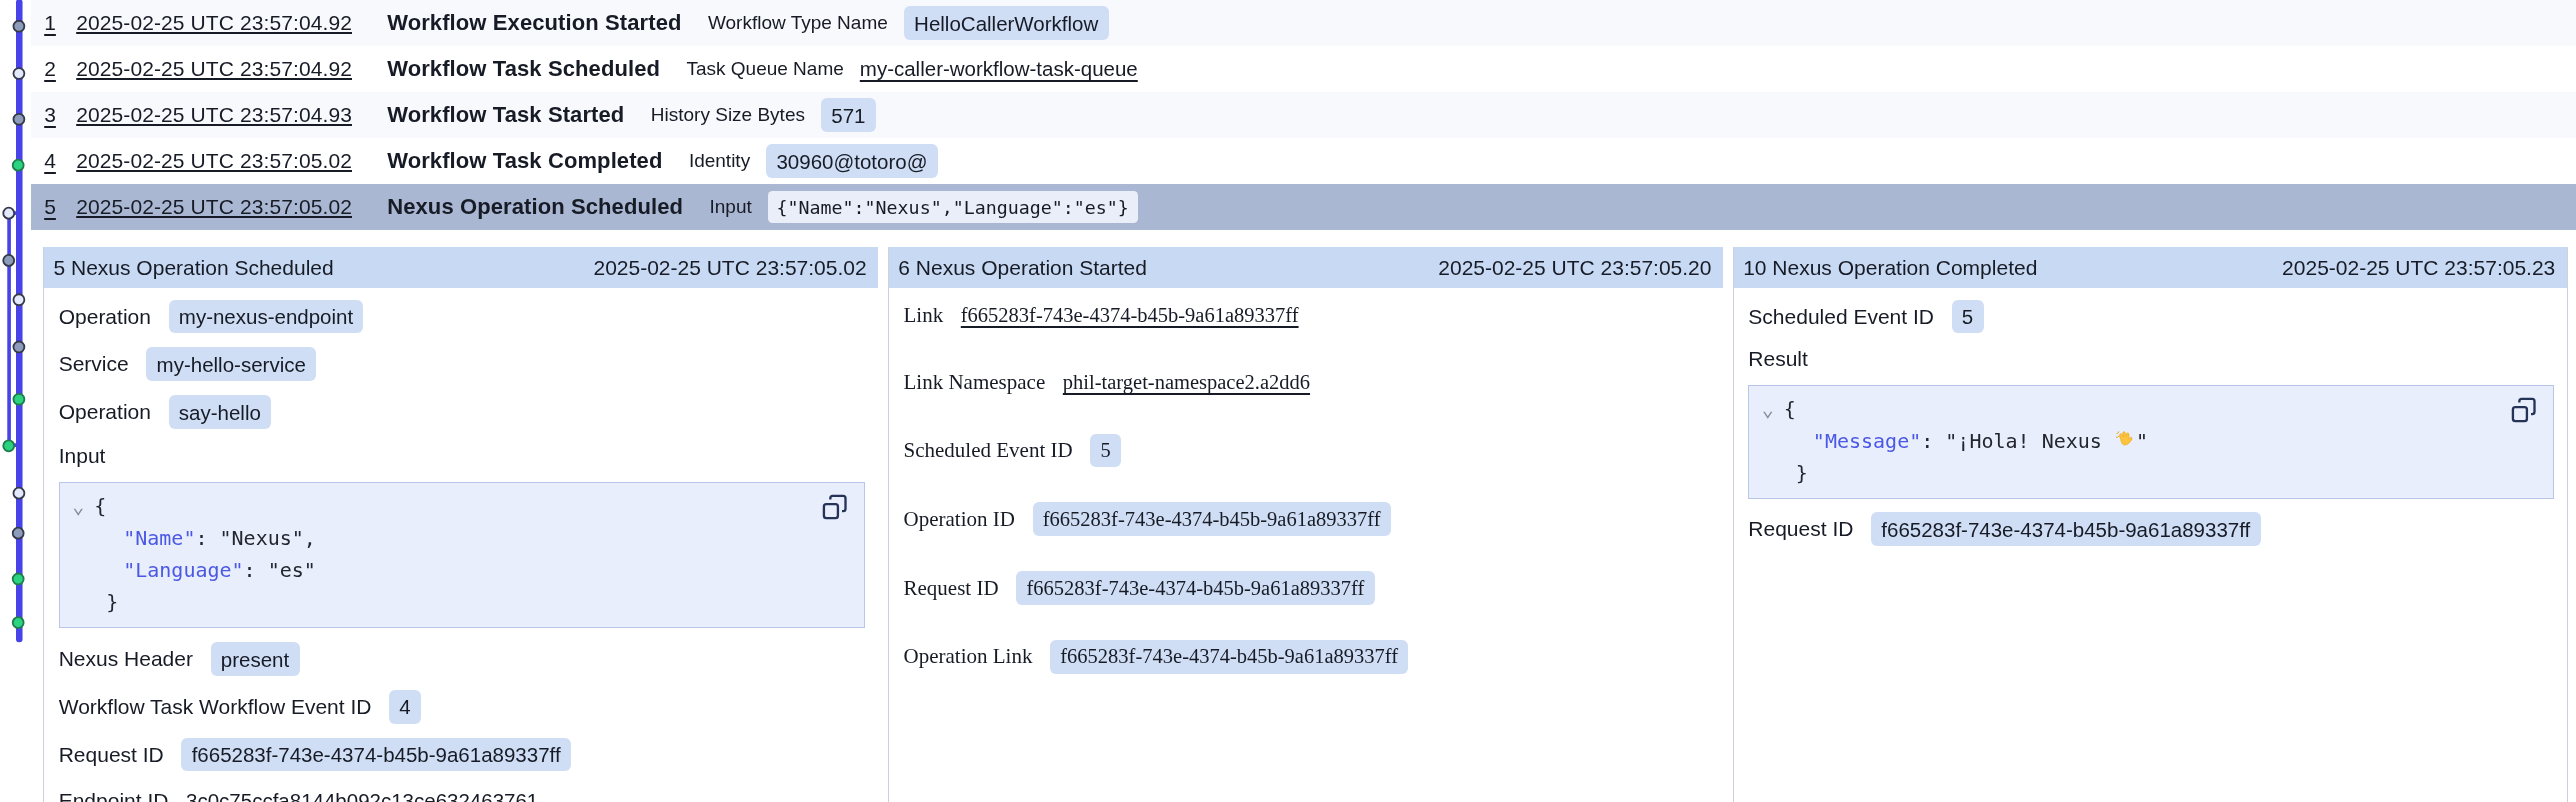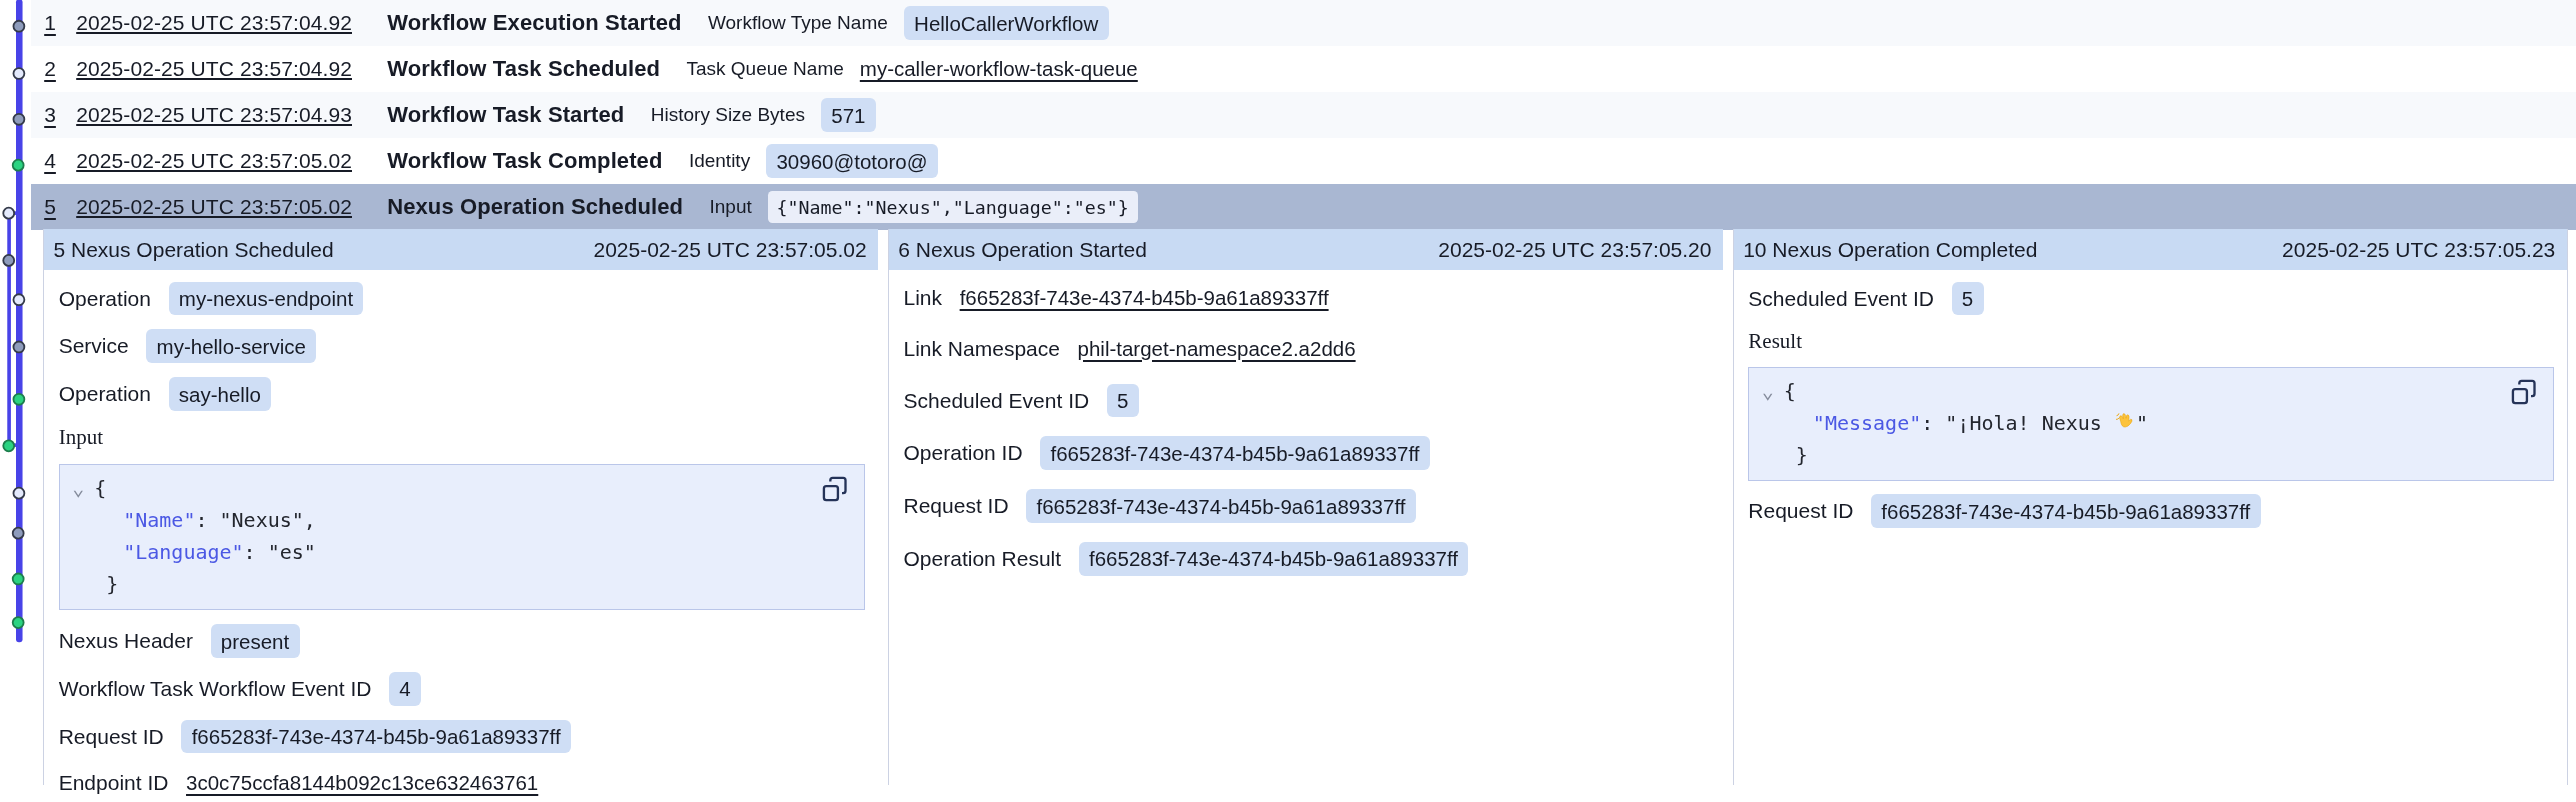--- a/index.html
+++ b/index.html
@@ -20,30 +20,30 @@
   .ev-name { font-size:22px; font-weight:700; margin-right:26.4px; letter-spacing:0.1px; }
   .ev-attr-label { font-size:19px; margin-right:16px; }
   .badge { display:inline-block; background:#cfdef5; border-radius:5.9px;
     padding:4.4px 10.3px; font-size:20.5px; line-height:25px; }
   .link { font-size:20.5px; text-decoration:underline; text-decoration-thickness:1.5px;
     text-underline-offset:4.4px; cursor:pointer; }
   .chip-mono { display:inline-block; background:#eaeef9; border-radius:4.4px;
     padding:3.7px 8.8px; font-family:"DejaVu Sans Mono",monospace; font-size:18.3px; line-height:25px; }
 
   
-  .panels { position:absolute; left:43px; top:229px; width:2525px; height:556px;
+  .panels { position:absolute; left:43px; top:247px; width:2525px; height:556px;
     display:grid; grid-template-columns:1fr 1fr 1fr; column-gap:9.5px; }
   .panel { border-left:1.5px solid #ccd2e3; height:556px; background:#ffffff; }
   .panel.last { border-right:1.5px solid #ccd2e3; }
   .panel-header { height:41px; background:#c8daf3; display:flex; align-items:center;
     justify-content:space-between; padding:0 11.7px 0 9.5px; font-size:21px; }
   .panel-body { padding:11.7px 13.2px 0 14.7px; display:flex; flex-direction:column; }
-  .panel-body.gap19 { row-gap:14px; } .panel-body.gap24 { row-gap:19px; } .panel-body.gap18 { row-gap:13.2px; }
+  .panel-body.gap19 { row-gap:14px; } .panel-body.gap24 { row-gap:35px;font-family:Liberation Serif, serif; } .panel-body.gap18 { row-gap:13.2px; }
   .field { display:flex; align-items:center; min-height:32px; column-gap:17.6px; font-size:21px; }
-  .field.label-only { min-height:25px;font-family:Liberation Serif, serif; }
+  .field.label-only { min-height:25px; }
 
   
   .code-block { position:relative; background:#e8eefc; border:1.5px solid #bac6e9;
     padding:7.3px 14.7px 8.8px 12.5px; font-family:"DejaVu Sans Mono",monospace;
     font-size:20px; line-height:32px; color:#23262e; }
   .code-line { white-space:pre; }
   .code-line .chev { display:inline-block; width:22px; color:#858c9c; }
   .indent1 { padding-left:51px; }
   .indent0 { padding-left:34px; }
   .json-key { color:#4b58e4; }
@@ -196,21 +196,21 @@
       </div>
       <div class="field">
         <span>Operation ID</span>
         <span class="badge">f665283f-743e-4374-b45b-9a61a89337ff</span>
       </div>
       <div class="field">
         <span>Request ID</span>
         <span class="badge">f665283f-743e-4374-b45b-9a61a89337ff</span>
       </div>
       <div class="field">
-        <span>Operation Result</span>
+        <span>Operation Link</span>
         <span class="badge">f665283f-743e-4374-b45b-9a61a89337ff</span>
       </div>
     </div>
   </div>
 
   <div class="panel last">
     <div class="panel-header">
       <span>10 Nexus Operation Completed</span>
       <span>2025-02-25 UTC 23:57:05.23</span>
     </div>

